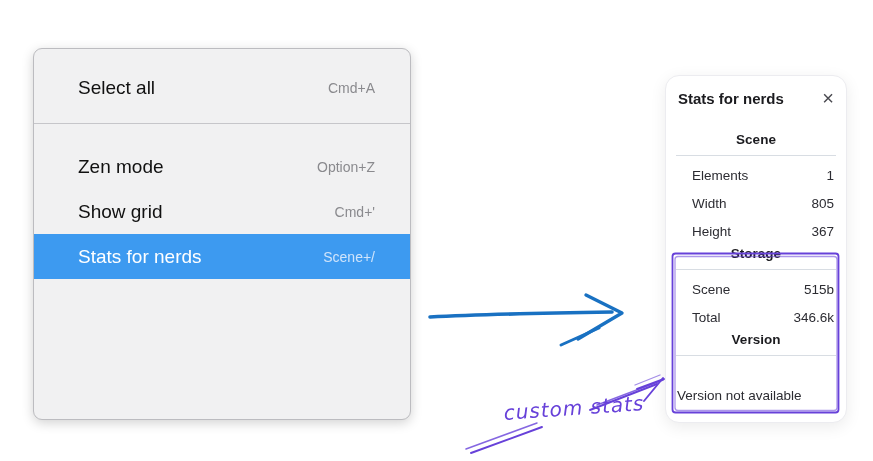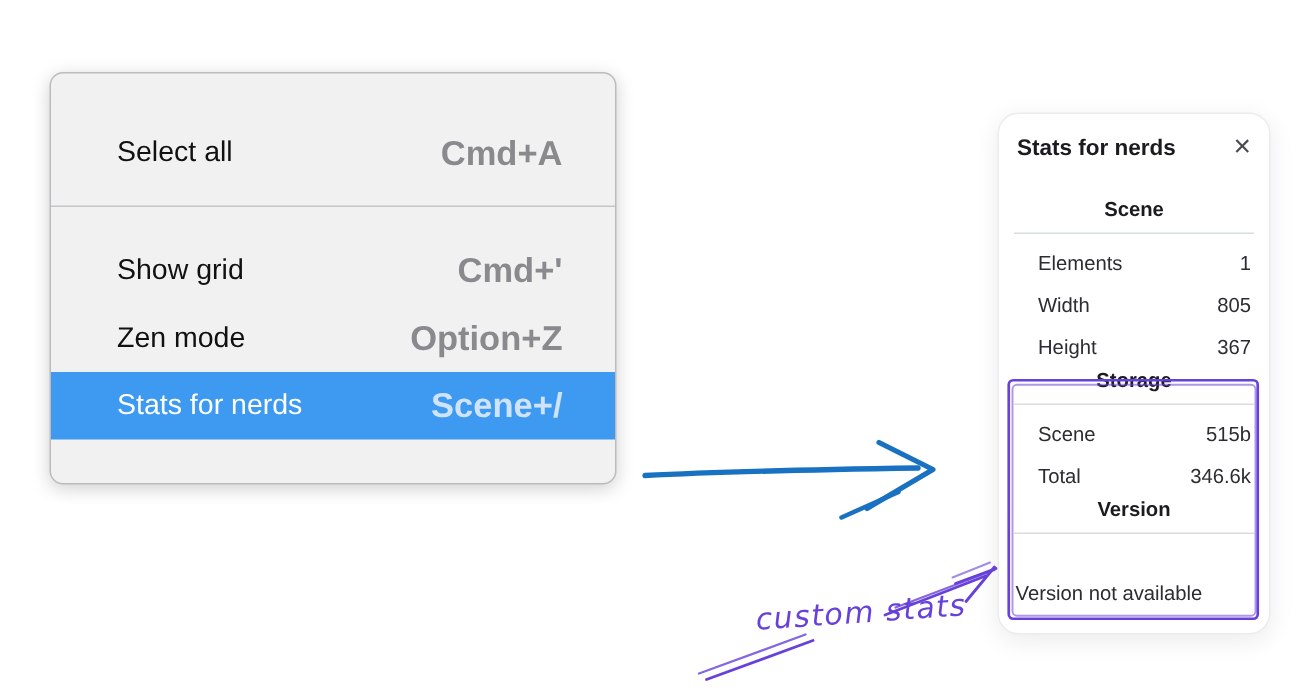--- a/index.html
+++ b/index.html
@@ -22,37 +22,37 @@
   * { margin: 0; padding: 0; box-sizing: border-box; }
   html, body { background: #ffffff; }
   body {
     width: 873px; height: 461px; overflow: hidden; position: relative;
     font-family: "Liberation Sans", sans-serif;
   }
   .canvas { position: absolute; inset: 0; }
 
   
   .context-menu {
-    position: absolute; left: 33px; top: 48px; width: 378px; height: 275px;
+    position: absolute; left: 33px; top: 48px; width: 378px; height: 372px;
     background: var(--menu_bg);
     border: 1px solid var(--menu_border);
     border-radius: 9px;
     box-shadow: 0 3px 12px rgba(0,0,0,0.18);
-    padding-top: 27px;
+    padding-top: 13px;
     overflow: hidden;
     z-index: 2;
   }
   .menu-row {
     height: 45px; display: flex; align-items: center; justify-content: space-between;
     padding: 0 35px 0 44px;
     font-size: 19px; color: var(--menu_text);
     cursor: default;
   }
   .menu-row.first { height: 52px; }
-  .menu-shortcut { color: var(--shortcut_gray); font-size: 23px; font-weight: bold; }
+  .menu-shortcut { color: var(--shortcut_gray); font-size: 14px; }
   .menu-row.highlighted { background: var(--highlight_blue); color: var(--highlight_text); }
   .menu-row.highlighted .menu-shortcut { color: var(--highlight_shortcut); }
   .menu-divider { height: 1px; background: var(--divider_gray); margin: 9px 0 20px; }
 
   
   .stats-panel {
     position: absolute; left: 665px; top: 75px; width: 182px; height: 348px;
     background: var(--panel_bg);
     border: 1px solid var(--panel_border);
     border-radius: 14px;
@@ -90,26 +90,26 @@
 
 <div class="canvas">
 
   <div class="context-menu">
     <div class="menu-row first">
       <span class="menu-label">Select all</span>
       <span class="menu-shortcut">Cmd+A</span>
     </div>
     <div class="menu-divider"></div>
     <div class="menu-row">
+      <span class="menu-label">Zen mode</span>
+      <span class="menu-shortcut">Option+Z</span>
+    </div>
+    <div class="menu-row">
       <span class="menu-label">Show grid</span>
       <span class="menu-shortcut">Cmd+'</span>
-    </div>
-    <div class="menu-row">
-      <span class="menu-label">Zen mode</span>
-      <span class="menu-shortcut">Option+Z</span>
     </div>
     <div class="menu-row highlighted">
       <span class="menu-label">Stats for nerds</span>
       <span class="menu-shortcut">Scene+/</span>
     </div>
   </div>
 
   <div class="stats-panel">
     <div class="panel-header">
       <span class="panel-title">Stats for nerds</span>

